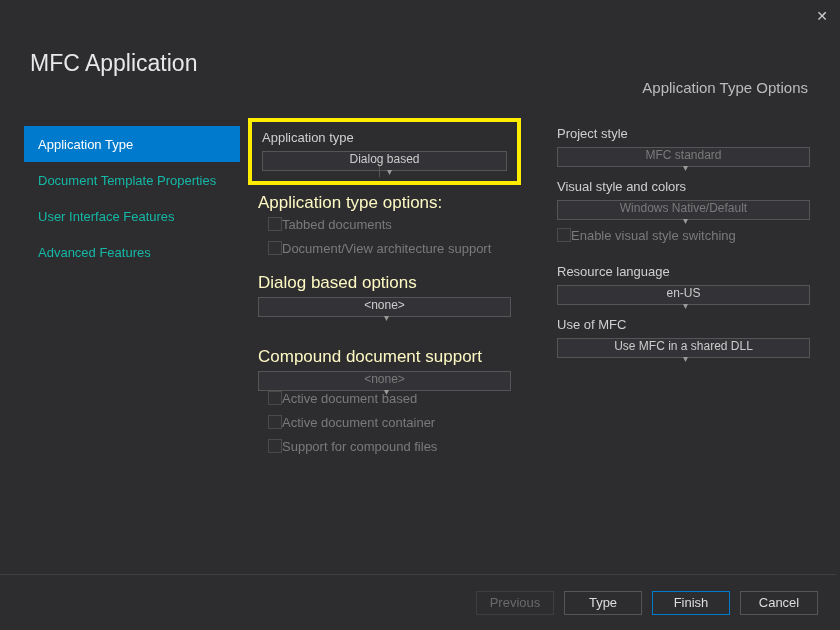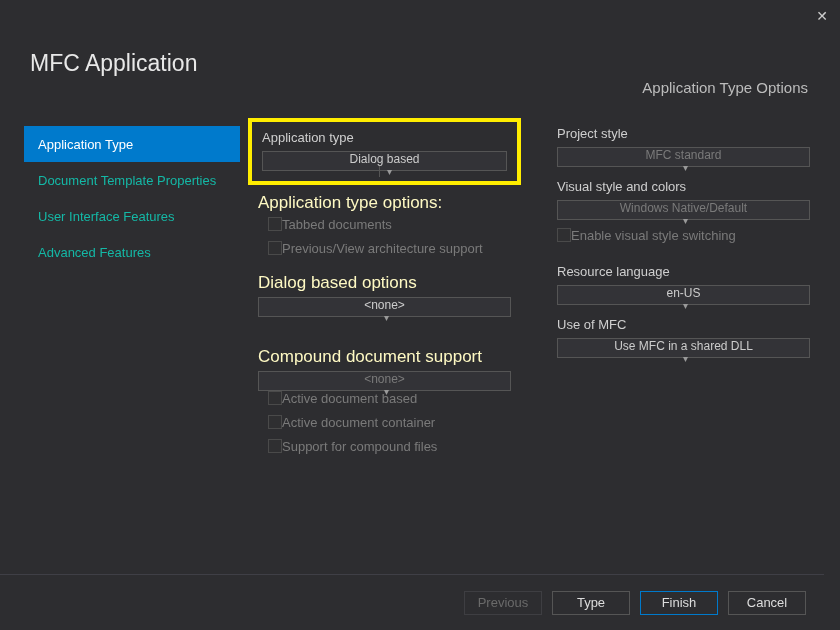--- a/index.html
+++ b/index.html
@@ -85,21 +85,21 @@
     }
     .chk.disabled { border-color: #4a4a4a; background: #2f2f31; }
     .sub-indent { padding-left: 10px; }
     .sub-label { color: #fef9c3; font-size: 17px; margin: 8px 0 4px 0; }
     .highlight-box {
       border: 4px solid #ffed00;
       padding: 8px 10px 10px 10px;
       margin: -8px -10px 6px -10px;
     }
     .footer {
-      position: absolute; left: 0; right: 16px; bottom: 0;
+      position: absolute; left: 0; right: 4px; bottom: 0;
       height: 56px;
       border-top: 1px solid #3f3f46;
       display: flex; align-items: center; justify-content: flex-end;
       padding: 0 18px; gap: 10px;
     }
     .btn {
       width: 78px; height: 24px;
       border: 1px solid #555; background: #2d2d30;
       color: #ddd; font-size: 13px;
       display: flex; align-items: center; justify-content: center;
@@ -149,21 +149,21 @@
         </div>
 
         <div class="sub-label">Application type options:</div>
         <div class="sub-indent">
           <div class="check-row disabled">
             <div class="chk disabled"></div>
             <span>Tabbed documents</span>
           </div>
           <div class="check-row disabled">
             <div class="chk disabled"></div>
-            <span>Previous/View architecture support</span>
+            <span>Document/View architecture support</span>
           </div>
         </div>
 
         <div class="sub-label">Dialog based options</div>
         <div class="combo">
           <span class="val">&lt;none&gt;</span>
           <span class="chev">▾</span>
         </div>
 
         <div class="sub-label" style="margin-top:30px;">Compound document support</div>

